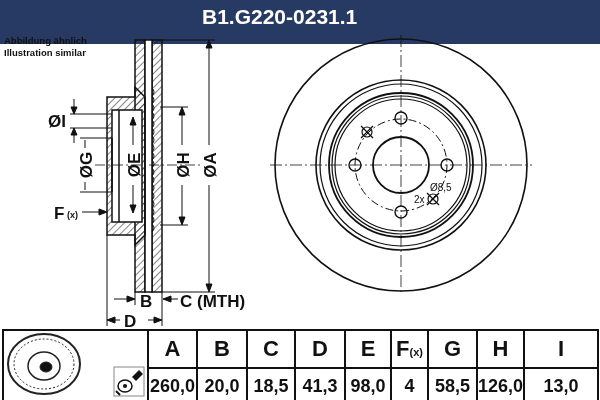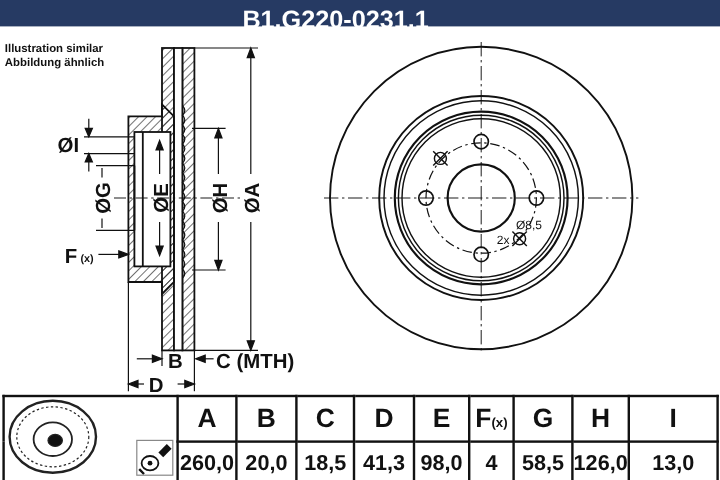--- a/index.html
+++ b/index.html
@@ -1,39 +1,39 @@
 <!DOCTYPE html>
 <html><head>
 <meta charset="utf-8">
 <style>
   html, body { margin:0; padding:0; }
   body { width:600px; height:400px; background:#ffffff; position:relative; overflow:hidden;
          font-family:"Liberation Sans", sans-serif; }
-  .header { position:absolute; left:0; top:0; width:600px; height:22px; background:#263a63;
+  .header { position:absolute; left:0; top:0; width:600px; height:44px; background:#263a63;
             color:#ffffff; font-weight:bold; font-size:21px; }
   .header .pn { position:absolute; top:5px; }
   .note { position:absolute; left:4px; top:35px; font-size:9.5px; font-weight:bold; color:#111; line-height:12px; }
   .drawing { position:absolute; left:0; top:35px; }
   table.spec { position:absolute; left:2px; top:329px; border-collapse:collapse; }
   table.spec td { border:2px solid #111; padding:0; text-align:center; font-weight:bold; color:#111; }
   table.spec .hdr td { height:33px; font-size:22px; }
   table.spec .val td { height:31px; font-size:18px; }
   table.spec td.imgcell { position:relative; }
   .fx small { font-size:11px; }
 </style>
 </head>
 <body>
 
 <div class="header">
   <span class="pn" style="left:202px;">B1.G220-0231.1</span>
 </div>
 
 <div class="note">
+  <div>Abbildung ähnlich</div>
   <div>Illustration similar</div>
-  <div>Abbildung ähnlich</div>
 </div>
 
 <svg class="drawing" width="600" height="295" viewBox="0 35 600 295">
   <defs>
     <pattern id="hatch" width="5" height="5" patternUnits="userSpaceOnUse" patternTransform="rotate(45)">
       <line x1="0" y1="0" x2="0" y2="5" stroke="#111" stroke-width="1"></line>
     </pattern>
   </defs>
 
   <g stroke="#111" stroke-width="1.5" fill="none">

